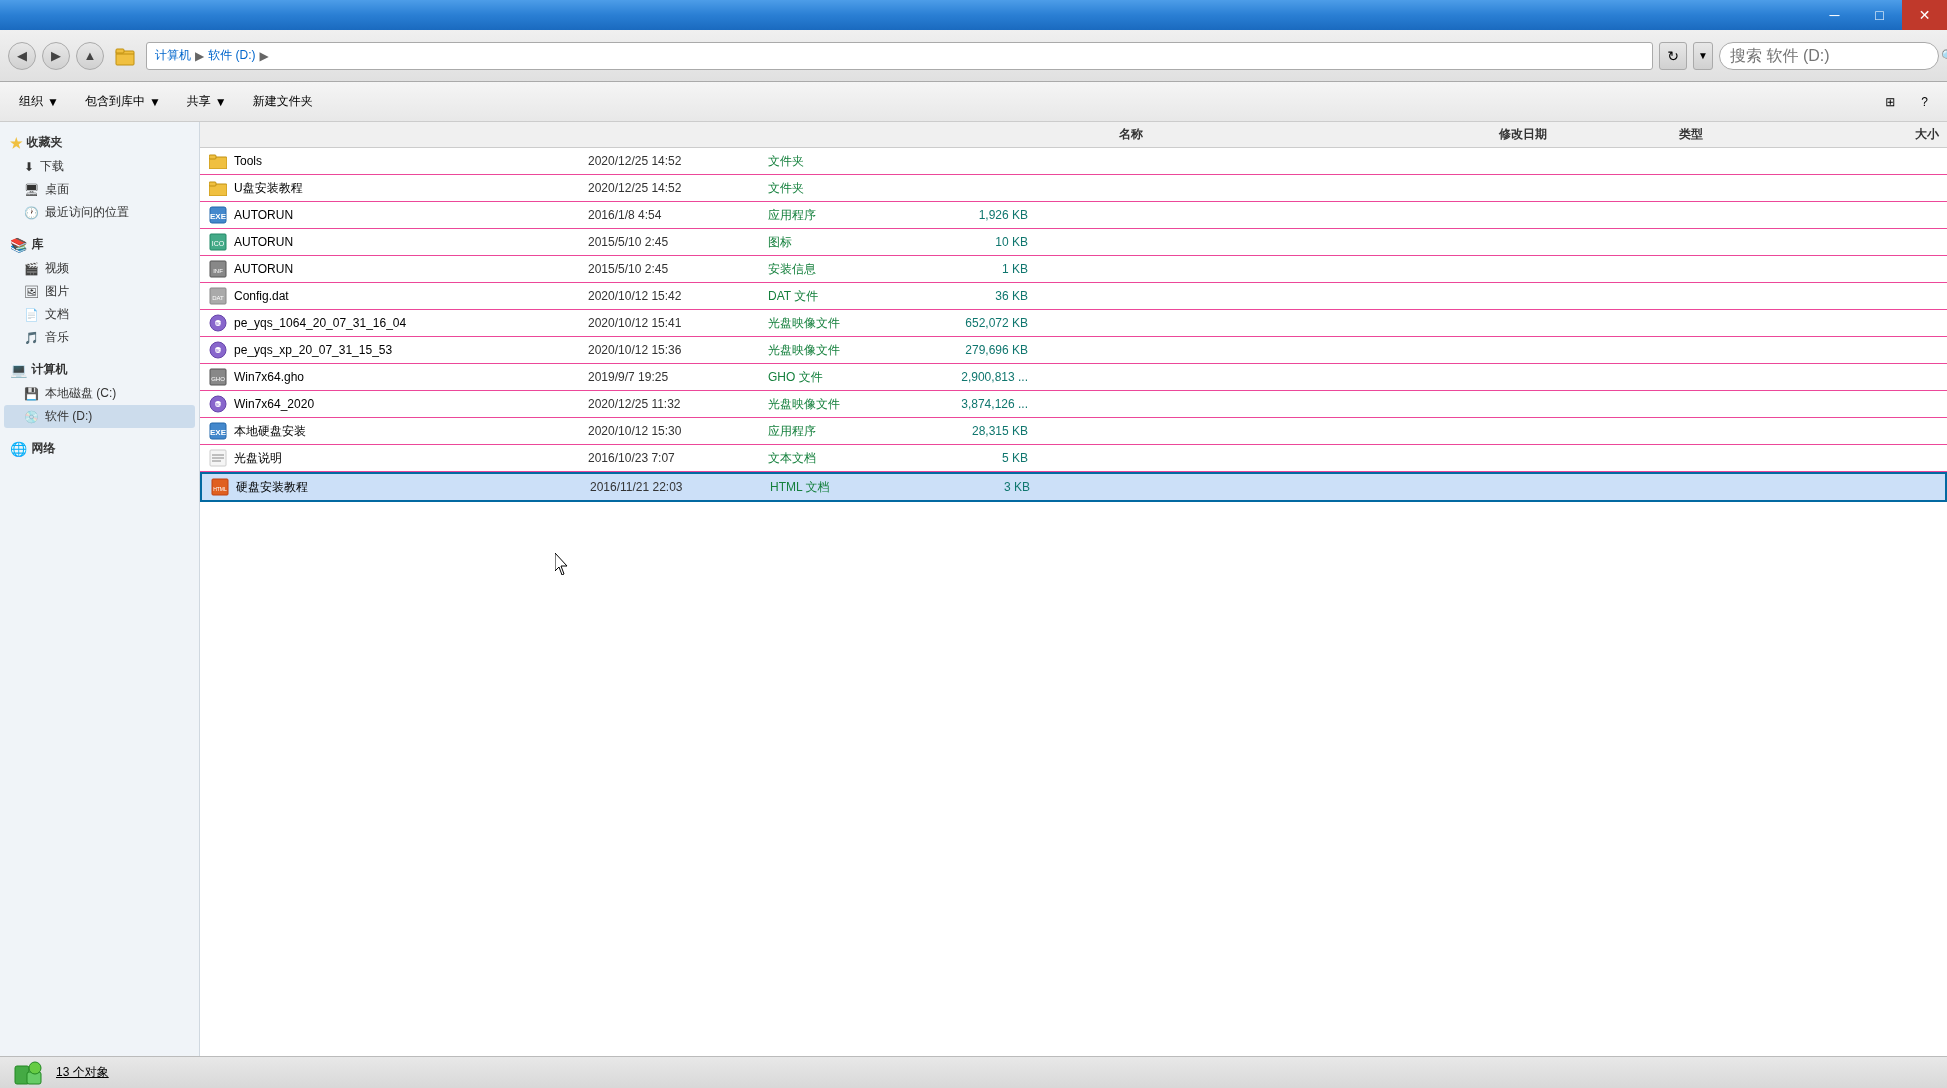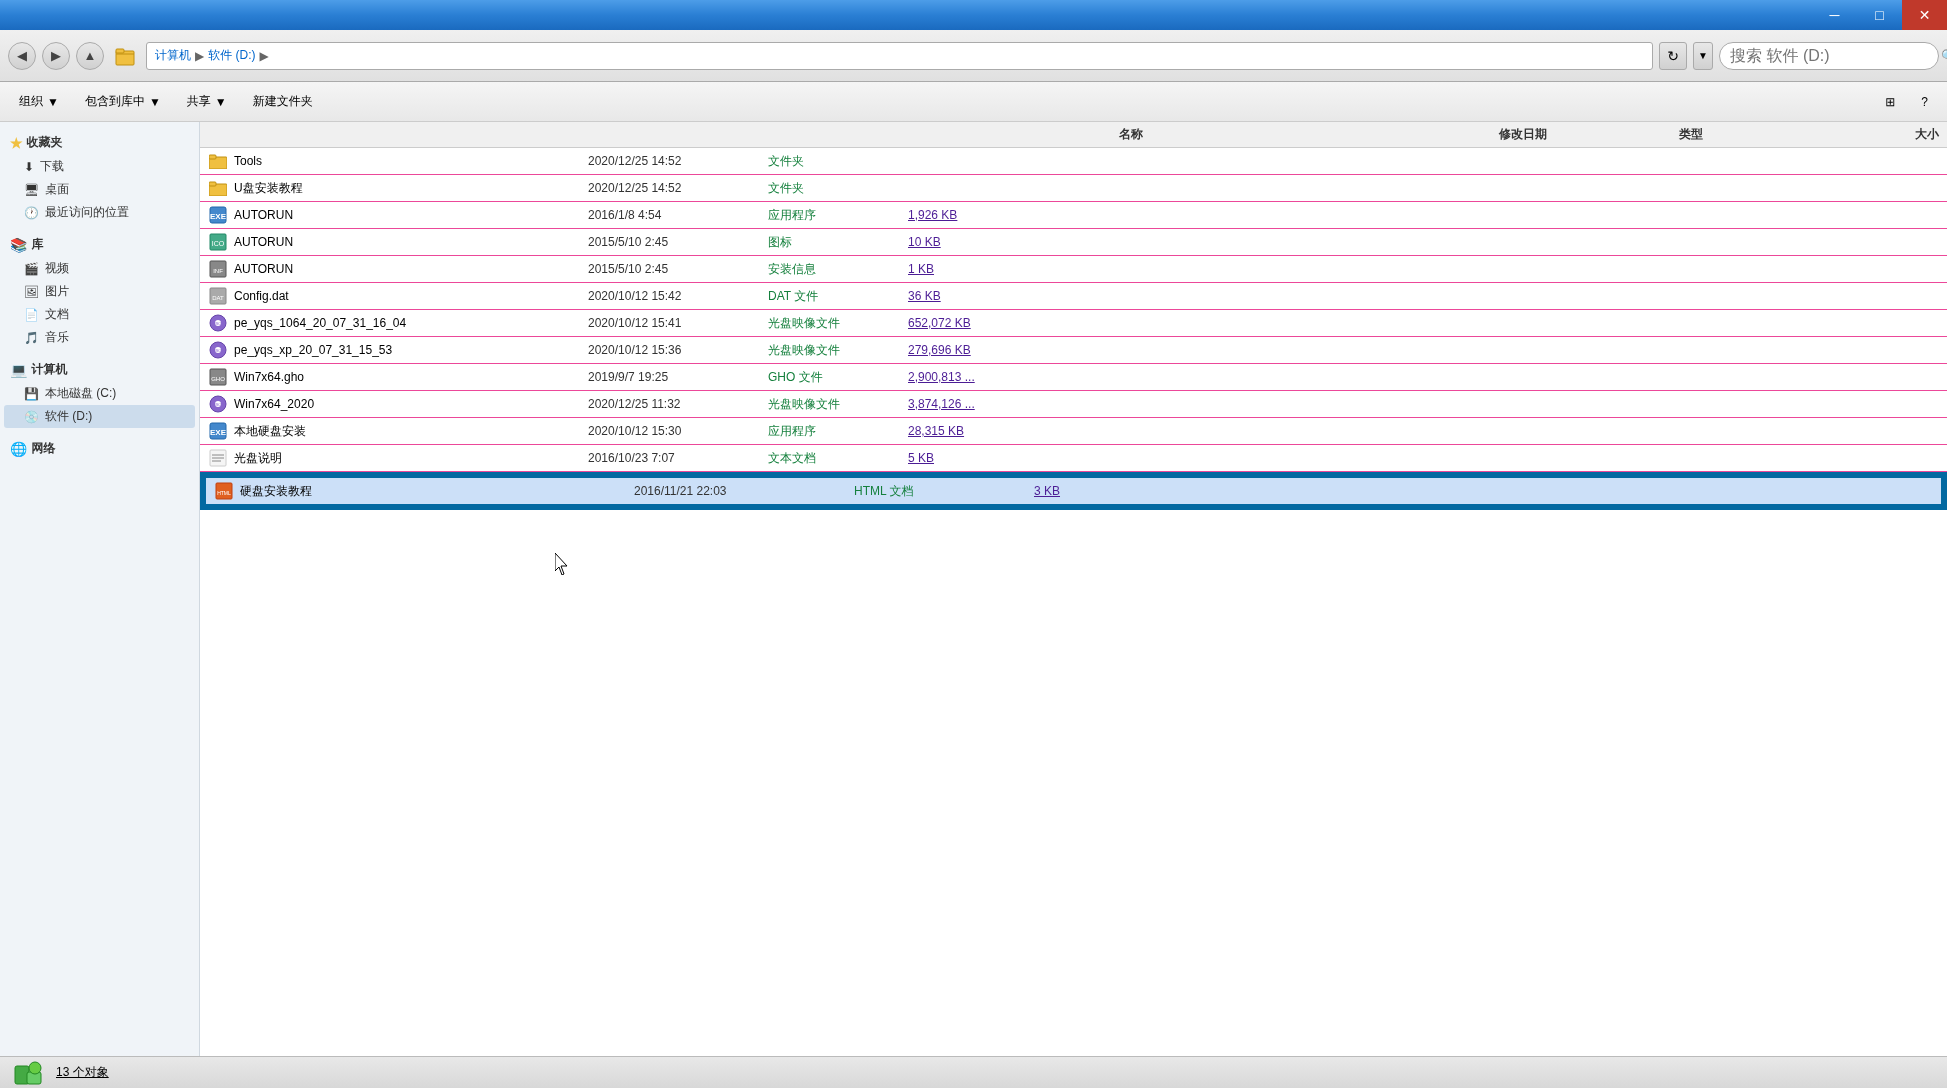--- a/index.html
+++ b/index.html
@@ -221,27 +221,27 @@
 
     .file-row {
       display: flex;
       align-items: center;
       padding: 3px 8px;
       font-size: 12px;
       color: #000;
       cursor: pointer;
       border-bottom: 1px solid #ec4899;
     }
-    .file-row.selected { background: #cce0f8; border: 6px solid #0369a1; gap: 40px; }
+    .file-row.selected { background: #cce0f8; border: 2px solid #0369a1; }
     .file-icon { width: 20px; height: 20px; margin-right: 6px; display: flex; align-items: center; justify-content: center; font-size: 15px; flex-shrink: 0; }
     .file-name-cell { display: flex; align-items: center; width: 380px; }
     .file-name-text { font-size: 12px; }
     .file-date { width: 180px; color: #333; }
     .file-type { width: 140px; color: #15803d; }
-    .file-size { width: 120px; color: #4c1d95; text-decoration: underline; }
+    .file-size { width: 120px; text-align: right; color: #0f766e; }
 
     
     .status-bar {
       height: 32px;
       background: linear-gradient(to bottom, #e8e8e8, #d8d8d8);
       border-top: 1px solid #bbb;
       display: flex;
       align-items: center;
       padding: 0 12px;
       gap: 12px;

